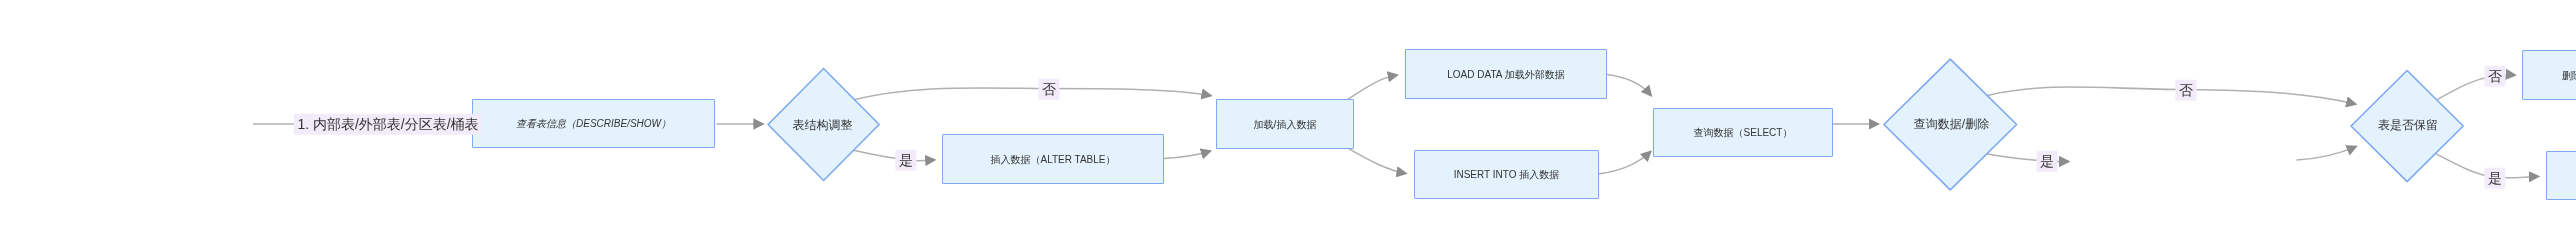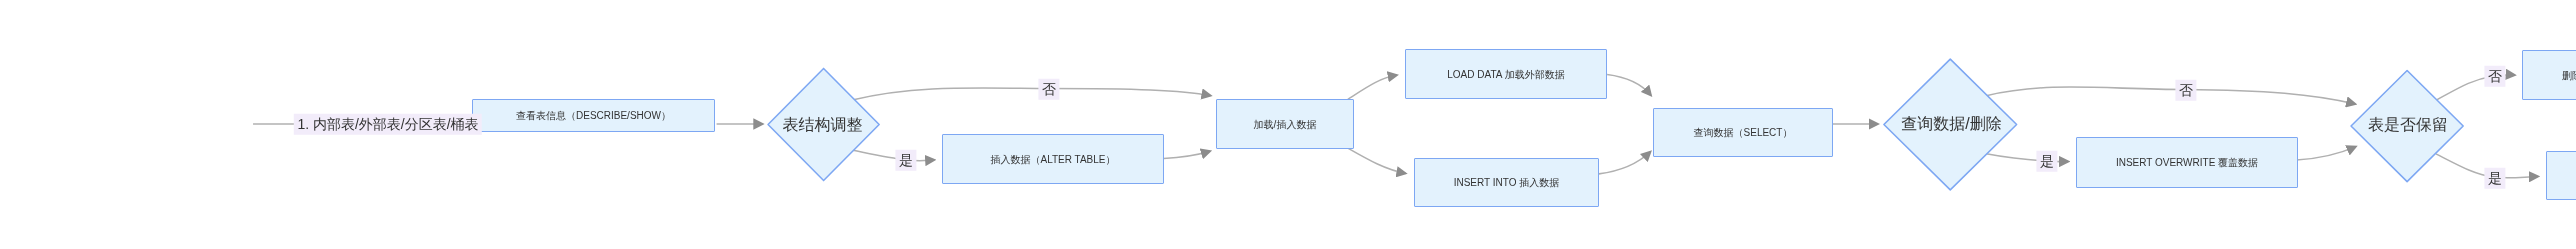--- a/index.html
+++ b/index.html
@@ -9,21 +9,21 @@
   .edge { fill:none; stroke:#b0b0b0; stroke-width:3; }
   .diamond { fill:#e3f2fd; stroke:#7da7f3; stroke-width:3; stroke-linejoin:round; }
   .node {
     position:absolute; box-sizing:border-box;
     display:flex; align-items:center; justify-content:center; text-align:center;
     background:#e3f2fd; border:1.5px solid #7da7f3; border-radius:1px;
     color:#333333; font-size:10px; line-height:1.3; padding:0 7.2px; white-space:nowrap;
   }
   .dtext {
     position:absolute; display:flex; align-items:center; justify-content:center;
-    text-align:center; color:#333333; font-size:16px; white-space:nowrap;
+    text-align:center; color:#333333; font-size:12px; white-space:nowrap;
   }
   .elabel {
     position:absolute; transform:translate(-50%,-50%);
     background:#f2ecfa; color:#333333; font-size:14px; line-height:1.25;
     padding:1.5px 3.6px; white-space:nowrap;
   }
 </style>
 </head>
 <body>
 
@@ -50,27 +50,26 @@
     <path class="edge" d="M 3857 299 C 3915 310, 3940 311, 3974 313 C 4000 315, 4006 314, 4016 314" marker-end="url(#arrow)"></path>
     <path class="edge" d="M 4460 311 C 4510 308, 4548 297, 4575 285" marker-end="url(#arrow)"></path>
     <path class="edge" d="M 4731 195 C 4775 171, 4802 154, 4842 148 C 4862 145, 4872 145, 4884 146" marker-end="url(#arrow)"></path>
     <path class="edge" d="M 4731 299 C 4778 323, 4806 339, 4842 344 C 4872 348, 4898 344, 4929 343" marker-end="url(#arrow)"></path>
 
     <polygon class="diamond" points="1489,242 1597,133 1705,242 1597,351"></polygon>
     <polygon class="diamond" points="3658,242 3787,115 3916,242 3787,369"></polygon>
     <polygon class="diamond" points="4566,245 4675,137 4784,245 4675,353"></polygon>
   </svg>
 
-  <div class="node" style="left:472px; top:99px; width:243px; height:33px;">查看表信息（DESCRIBE/SHOW）</div>
+  <div class="node" style="left:472px; top:99px; width:243px; height:49px;font-style:italic;">查看表信息（DESCRIBE/SHOW）</div>
   <div class="node" style="left:942px; top:134px; width:222px; height:50px;">插入数据（ALTER TABLE）</div>
   <div class="node" style="left:1216px; top:99px; width:138px; height:50px;">加载/插入数据</div>
   <div class="node" style="left:1405px; top:49px; width:202px; height:50px;">LOAD DATA 加载外部数据</div>
-  <div class="node" style="left:1414px; top:158px; width:185px; height:49px;">INSERT INTO 插入数据</div>
+  <div class="node" style="left:1414px; top:150px; width:185px; height:49px;">INSERT INTO 插入数据</div>
   <div class="node" style="left:1653px; top:99px; width:180px; height:49px;margin-top:9px;">查询数据（SELECT）</div>
-  <div class="node" style="left:2076px; top:137px; width:222px; height:51px;">INSERT OVERWRITE 覆盖数据</div>
   <div class="node" style="left:2522px; top:50px; width:192px; height:50px;">删除表（DROP TABLE）</div>
   <div class="node" style="left:2546px; top:151px; width:144px; height:49px;">持续查询/维护</div>
 
   <div class="dtext" style="left:767px; top:69px; width:111px; height:112px;">表结构调整</div>
   <div class="dtext" style="left:1885px; top:59px; width:133px; height:131px;">查询数据/删除</div>
   <div class="dtext" style="left:2352px; top:70px; width:112px; height:111px;">表是否保留</div>
 
   <div class="elabel" style="left:362px;  top:124px;margin-left:26px;">1. 内部表/外部表/分区表/桶表</div>
   <div class="elabel" style="left:1049px; top:89px;">否</div>
   <div class="elabel" style="left:906px; top:160px;">是</div>

